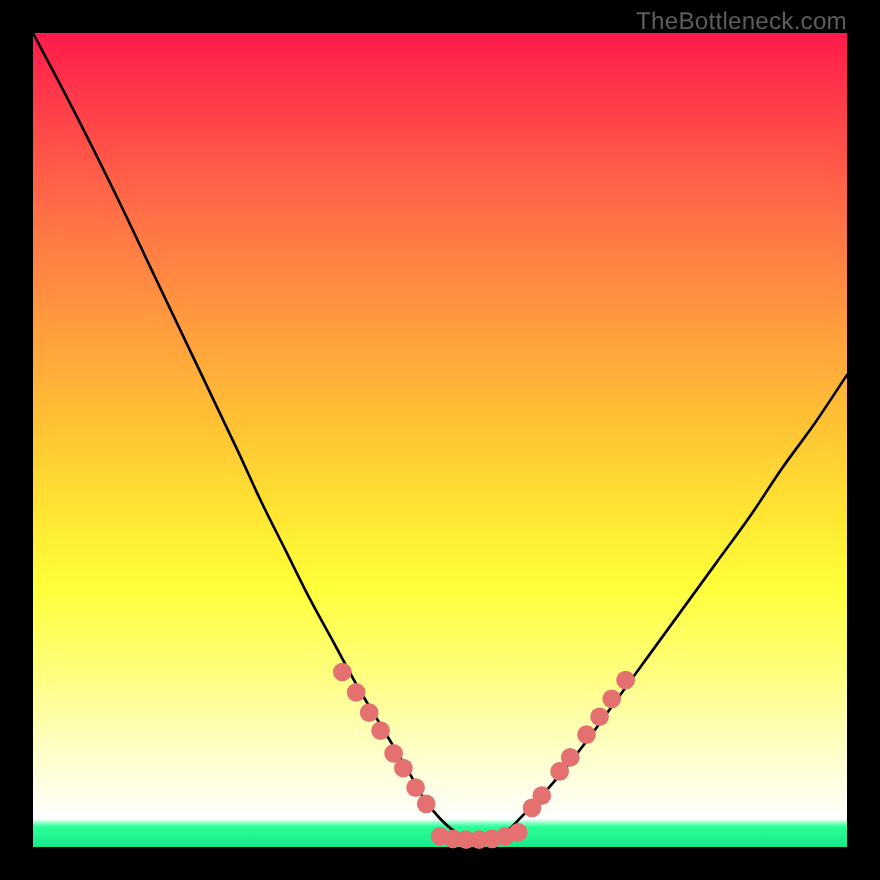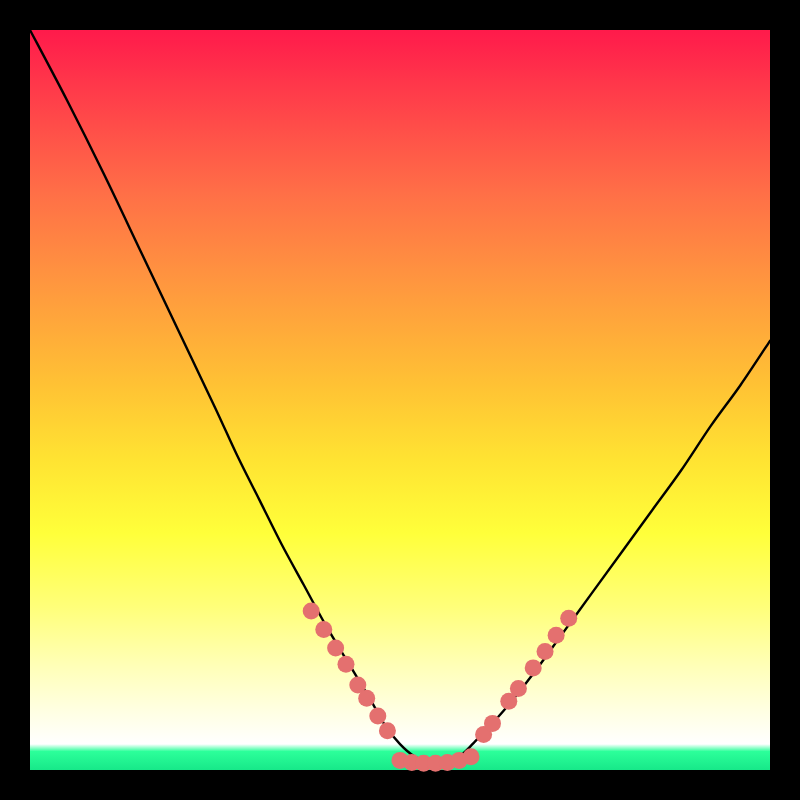--- a/index.html
+++ b/index.html
@@ -51,13 +51,14 @@
           <circle cx="462.5" cy="693.38" r="8.5" fill="#e4706f"></circle>
           <circle cx="478.78000000000003" cy="671.18" r="8.5" fill="#e4706f"></circle>
           <circle cx="488.40000000000003" cy="658.6" r="8.5" fill="#e4706f"></circle>
           <circle cx="503.20000000000005" cy="637.88" r="8.5" fill="#e4706f"></circle>
           <circle cx="515.04" cy="621.6" r="8.5" fill="#e4706f"></circle>
           <circle cx="526.14" cy="605.3199999999999" r="8.5" fill="#e4706f"></circle>
           <circle cx="538.72" cy="588.3" r="8.5" fill="#e4706f"></circle>
         </g>
     </svg>
   </div>
+  <div class="wm">TheBottleneck.com</div>
 </div>
 
 </body></html>

